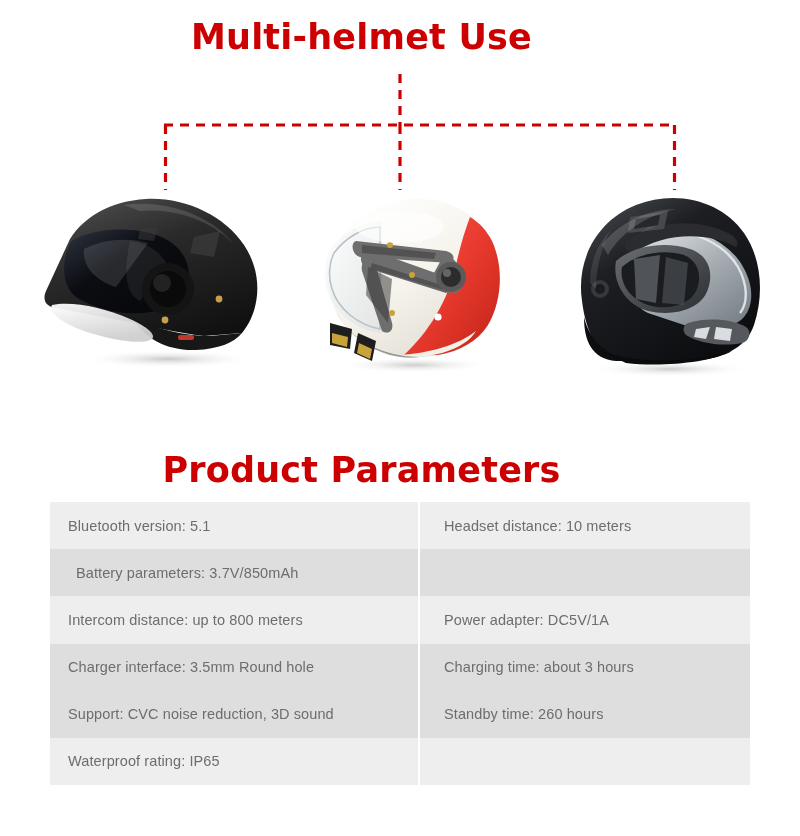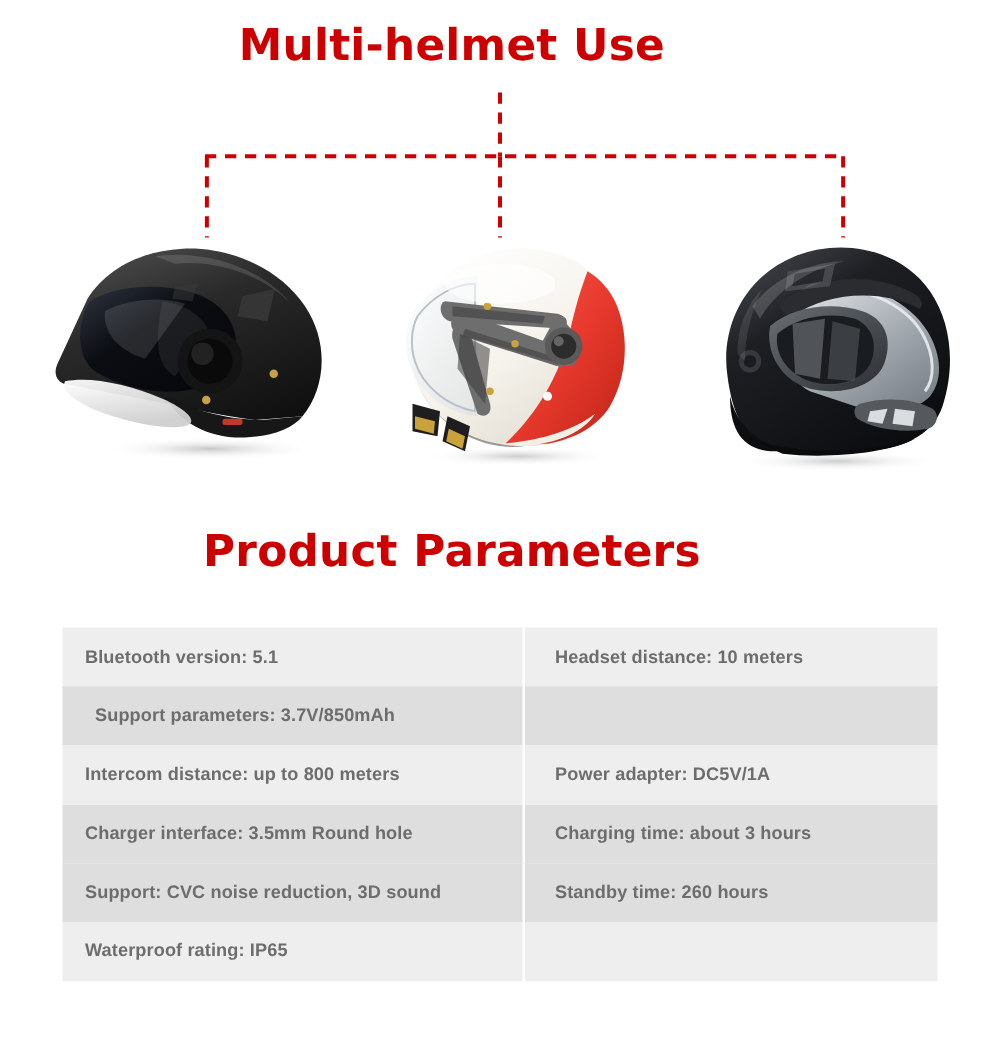--- a/index.html
+++ b/index.html
@@ -26,21 +26,21 @@
     font-family: "DejaVu Sans", sans-serif;
     font-weight: bold;
     letter-spacing: 0.2px;
     white-space: nowrap;
   }
   #title-multi-helmet {
     top: 17px;
     font-size: 35px;
   }
   #title-product-parameters {
-    top: 422px;
+    top: 450px;
     font-size: 35px;
   }
 
   
   .connector {
     position: absolute;
     left: 0;
     top: 70px;
     width: 800px;
     height: 125px;
@@ -88,21 +88,20 @@
     box-sizing: border-box;
     display: flex;
     align-items: center;
     height: 100%;
     color: #6d6d6d;
     font-family: "Liberation Sans", sans-serif;
     font-size: 14.5px;
     letter-spacing: 0.1px;
     white-space: nowrap;
     overflow: hidden;
-    font-weight: bold;
   }
   .param-cell.left  { width: 368px; padding-left: 18px; }
   .param-cell.right { width: 332px; padding-left: 26px; text-align: right; }
 
   .col-divider {
     position: absolute;
     left: 368px;
     top: 0;
     width: 2px;
     height: 100%;
@@ -339,21 +338,21 @@
 <div id="title-product-parameters" class="title">Product Parameters</div>
 
 <div class="params-table" id="params-table">
     <div class="param-row band-light">
       <div class="param-cell left">Bluetooth version: 5.1</div>
       <div class="col-divider"></div>
       <div class="param-cell right">Headset distance: 10 meters</div>
     </div>
     <div class="param-row band-dark">
       <div class="col-divider"></div>
-      <div class="param-cell right">Support parameters: 3.7V/850mAh</div>
+      <div class="param-cell right">Battery parameters: 3.7V/850mAh</div>
     </div>
     <div class="param-row band-light">
       <div class="param-cell left">Intercom distance: up to 800 meters</div>
       <div class="col-divider"></div>
       <div class="param-cell right">Power adapter: DC5V/1A</div>
     </div>
     <div class="param-row band-dark">
       <div class="param-cell left">Charger interface: 3.5mm Round hole</div>
       <div class="col-divider"></div>
       <div class="param-cell right">Charging time: about 3 hours</div>

